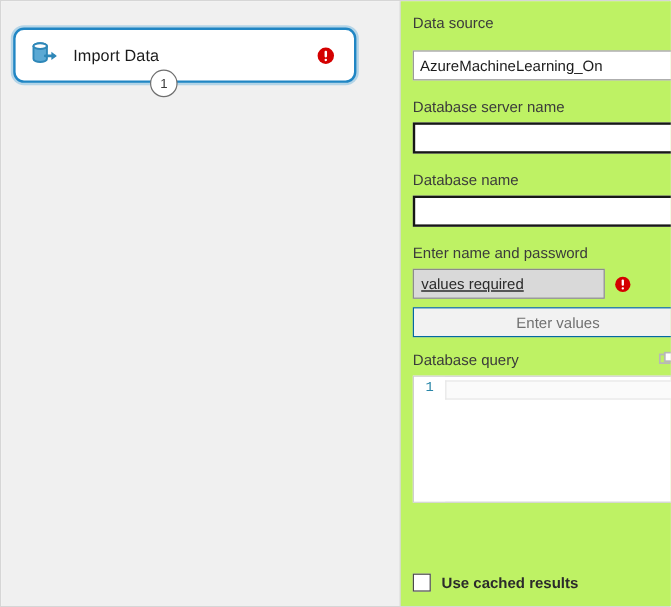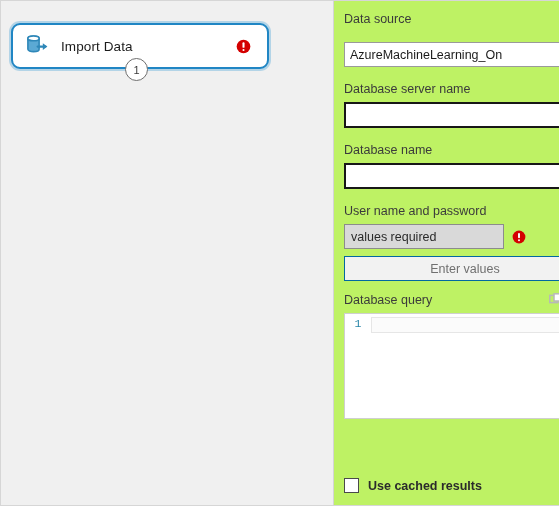--- a/index.html
+++ b/index.html
@@ -24,21 +24,21 @@
     width: 333px;
     height: 504px;
     background: #f0f0f0;
     border-right: 1px solid #d4d4d4;
     flex: none;
   }
   .node {
     position: absolute;
     left: 10px;
     top: 22px;
-    width: 258px;
+    width: 286px;
     height: 46px;
     background: #ffffff;
     border: 2px solid #2086c4;
     border-radius: 9px;
     box-shadow: 0 0 0 2px rgba(104,178,219,0.45);
     display: flex;
     align-items: center;
     padding: 0 12px;
   }
   .node-icon {
@@ -151,20 +151,21 @@
   
   .ro-row { display: flex; align-items: center; }
   .ro-box {
     height: 25px;
     width: 160px;
     border: 1px solid #8c8c8c;
     background: #d9d9d9;
     display: flex;
     align-items: center;
     padding: 0 6px;
+    text-decoration: underline;
   }
   .ro-box span { font-size: 12.5px; color: #2a2a2a; }
   .ro-row .err { width: 14px; height: 14px; margin-left: 8px; }
 
   .btn {
     margin-top: 7px;
     height: 25px;
     width: 100%;
     border: 1px solid #0369a1;
     background: #f2f2f2;
@@ -316,21 +317,21 @@
           <rect x="6.9" y="3.4" width="2.2" height="6" rx="1" fill="#ffffff"></rect>
           <rect x="6.9" y="10.6" width="2.2" height="2.2" rx="1" fill="#ffffff"></rect>
         </svg>
       </div>
     </div>
 
     <div class="sp-11"></div>
 
     <div class="field">
       <div class="label-row">
-        <div class="label">User name and password</div>
+        <div class="label">Enter name and password</div>
         <div class="label-icons">
           <div class="hamburger-icon">
               <span></span>
               <span></span>
               <span></span>
             </div>
         </div>
       </div>
       <div class="ro-row">
         <div class="ro-box">

